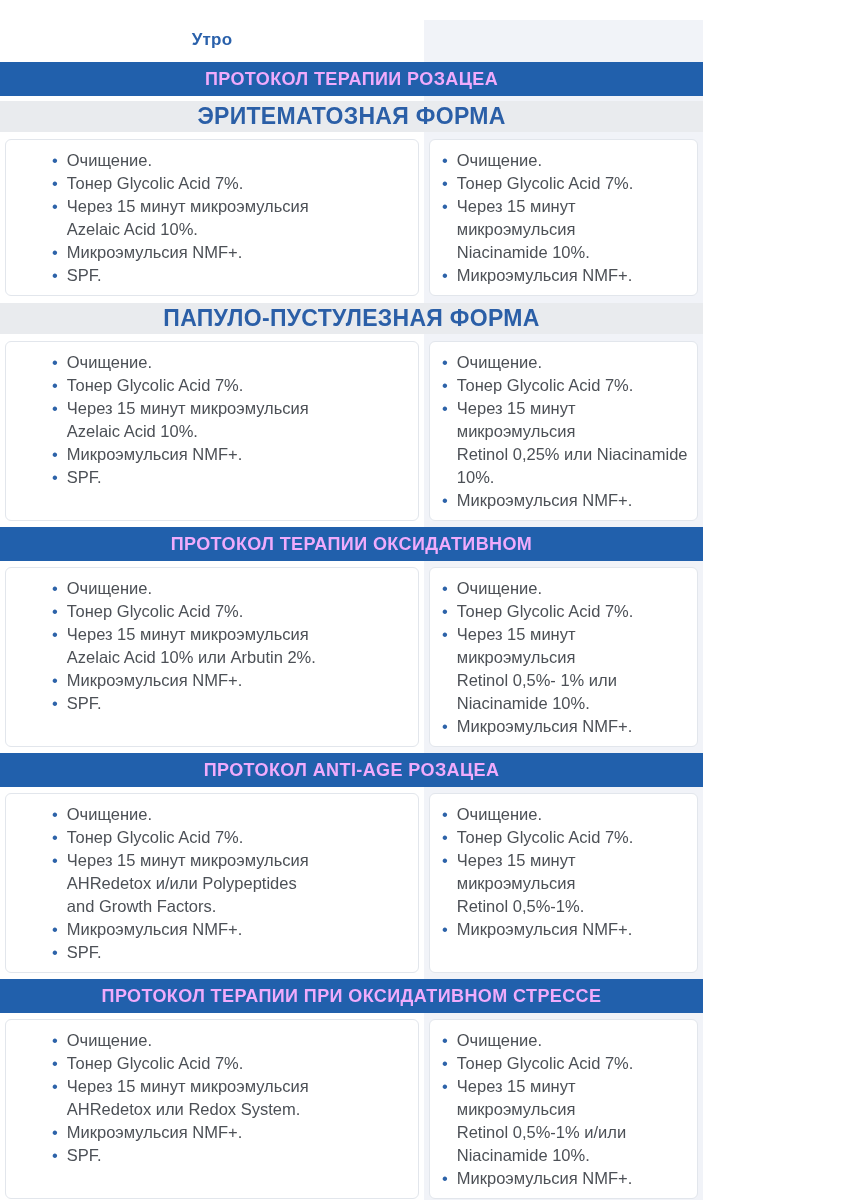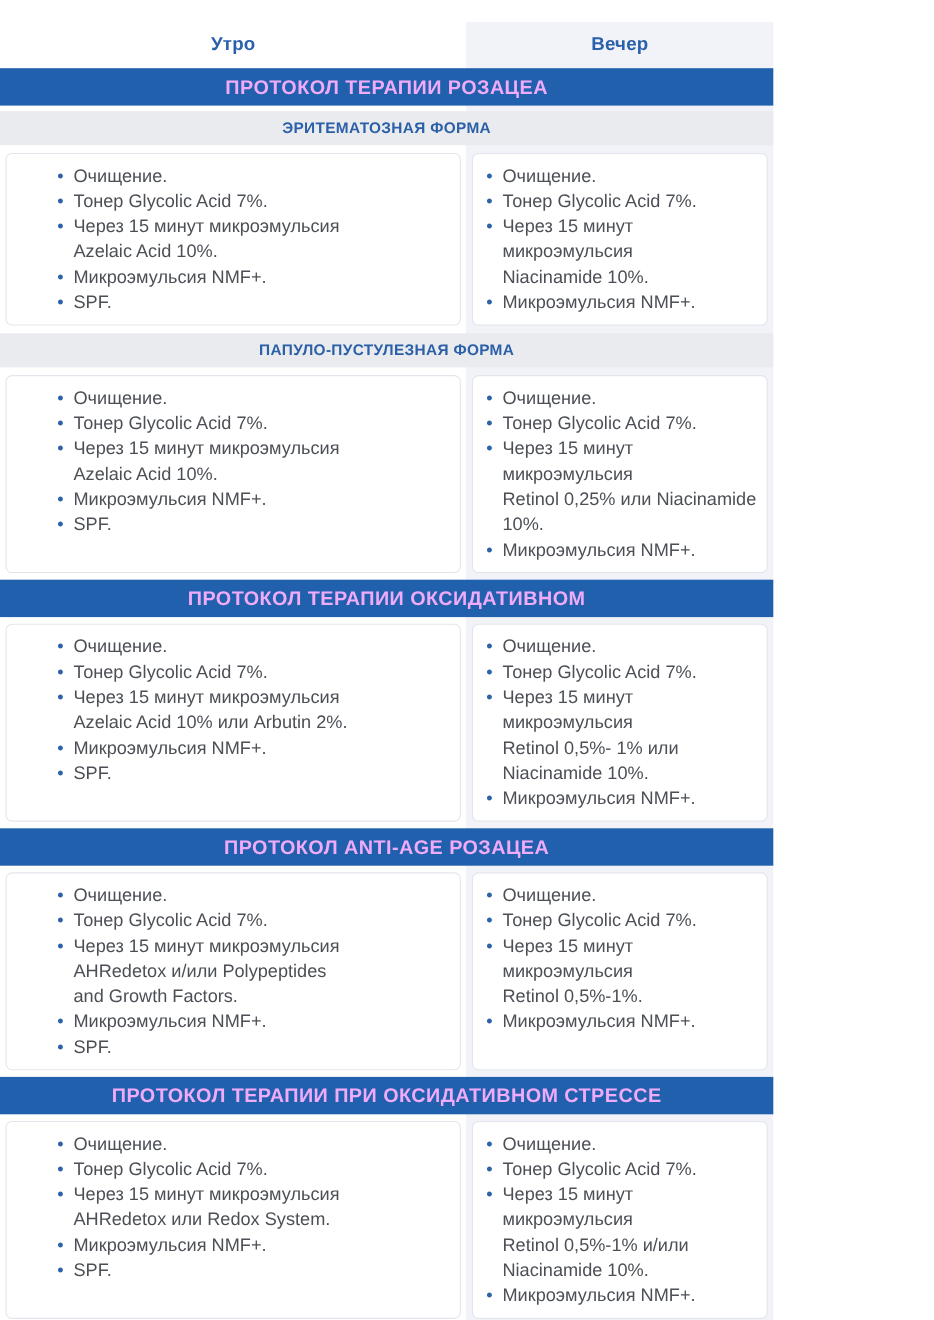--- a/index.html
+++ b/index.html
@@ -32,21 +32,21 @@
   .cell-left{width:424px;flex:0 0 424px;}
   .cell-right{flex:1;}
   .bar-main{
     flex:0 0 auto;height:34px;line-height:34px;margin:2px 0;
     background:var(--accent-blue);color:#f0abfc;
     text-align:center;font-weight:bold;font-size:18px;letter-spacing:.4px;
   }
   .bar-sub{
     flex:0 0 auto;height:31px;line-height:31px;margin:3px 0;
     background:var(--subheader-bg);color:var(--subheader-text);
-    text-align:center;font-weight:bold;font-size:14px;letter-spacing:.3px;
+    text-align:center;font-weight:bold;font-size:23px;letter-spacing:.3px;
   }
   .content-row{display:flex;flex:0 0 auto;align-items:stretch;}
   .row-1{min-height:164px;}
   .row-2{min-height:156px;}
   .row-3{min-height:158px;}
   .row-4{min-height:188px;}
   .row-5{min-height:178px;}
   .content-row .cell{display:flex;}
   .card{
     flex:1;background:#ffffff;
@@ -63,21 +63,20 @@
   .blt{flex:0 0 auto;color:var(--bullet);margin-right:9px;}
   .txt{white-space:pre-line;}
 </style>
 </head>
 <body>
 
 <div class="page">
 
   <div class="col-headers">
     <div class="cell cell-left">Утро</div>
-    <div class="cell cell-right">Вечер</div>
   </div>
 
   <div class="bar-main">ПРОТОКОЛ ТЕРАПИИ РОЗАЦЕА</div>
 
   <div class="bar-sub">ЭРИТЕМАТОЗНАЯ ФОРМА</div>
 
   <div class="content-row row-1">
     <div class="cell cell-left">
       <div class="card">
         <ul class="items">

